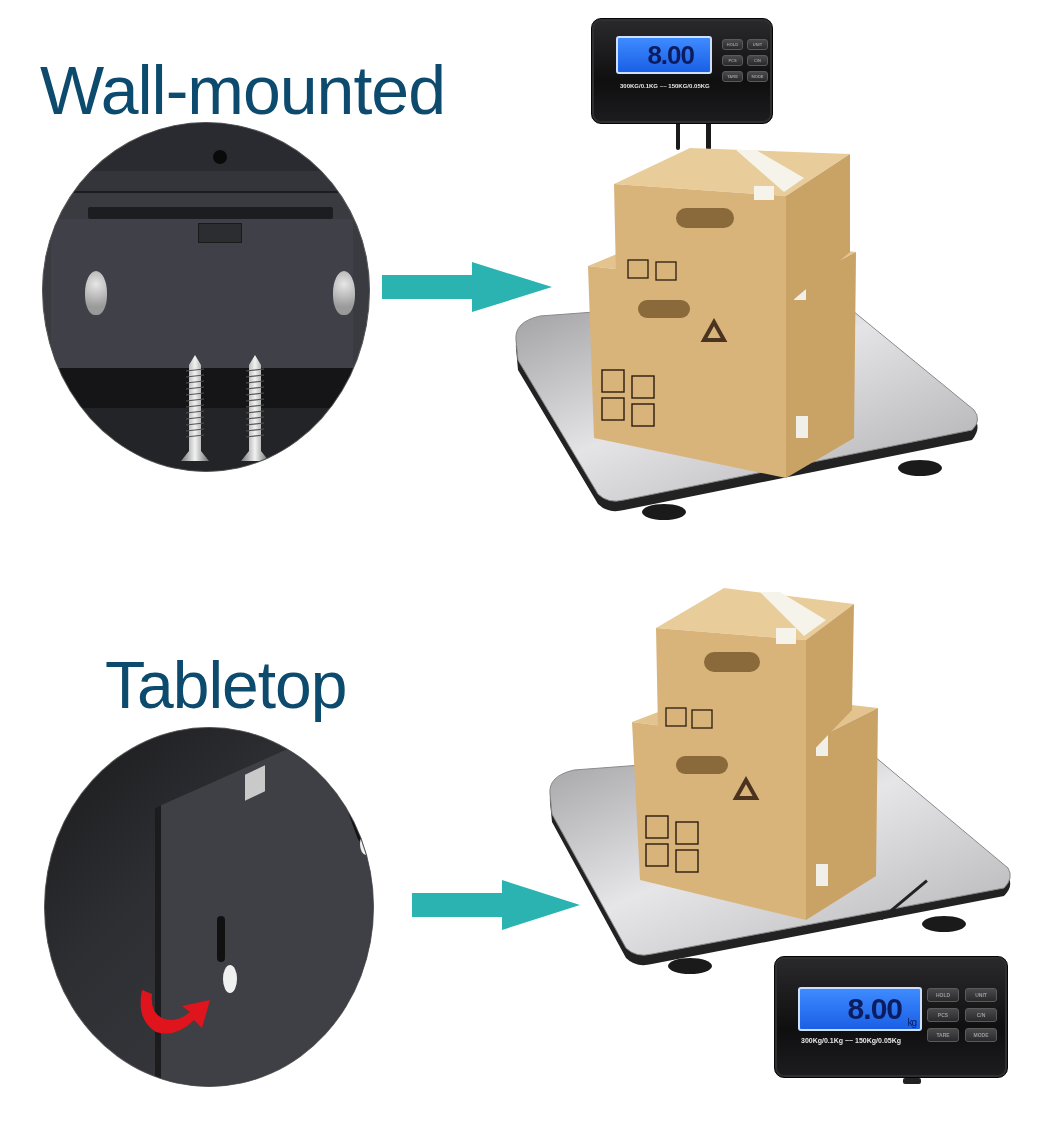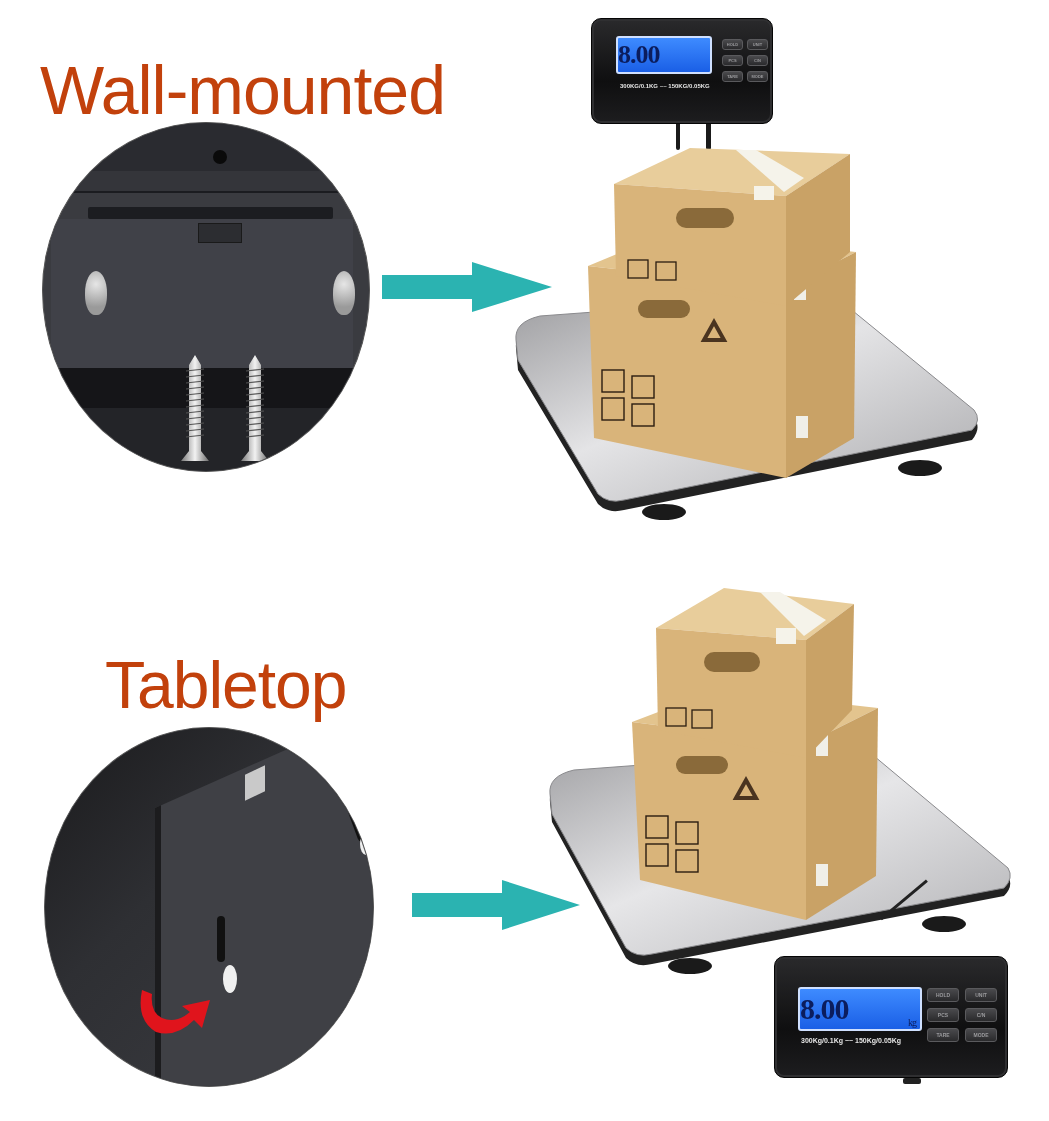--- a/index.html
+++ b/index.html
@@ -1,21 +1,21 @@
 <!DOCTYPE html>
 <html><head>
   <meta charset="utf-8">
   <style>
     * { box-sizing: border-box; margin: 0; padding: 0; }
     html, body { width: 1049px; height: 1121px; background: #ffffff; overflow: hidden; }
     body { position: relative; font-family: "Liberation Sans", sans-serif; }
 
     .heading {
       position: absolute;
-      color: #c2410c;
+      color: #0c4a6e;
       font-family: "Liberation Sans", sans-serif;
       font-weight: 400;
       letter-spacing: -1px;
       white-space: nowrap;
     }
     .heading-wall { left: 40px; top: 50px; font-size: 68px; line-height: 80px; }
     .heading-table { left: 105px; top: 647px; font-size: 66px; line-height: 76px; }
 
     
     .inset {
@@ -79,23 +79,23 @@
     }
     .display-wall { left: 591px; top: 18px; width: 182px; height: 106px; }
     .display-table { left: 774px; top: 956px; width: 234px; height: 122px; }
 
     .lcd {
       position: absolute;
       background: linear-gradient(180deg, #3e8bff 0%, #1a5fe6 100%);
       border: 2px solid #cfe0ff;
       border-radius: 3px;
       color: #0b1d5e;
-      font-family: Liberation Serif, serif;
+      font-family: Liberation Sans, sans-serif;
       font-weight: bold;
-      text-align: left;
+      text-align: right;
     }
     .display-wall .lcd { left: 24px; top: 17px; width: 96px; height: 38px; font-size: 26px; line-height: 34px; padding-right: 16px; letter-spacing: -1px; }
     .display-table .lcd { left: 23px; top: 30px; width: 124px; height: 44px; font-size: 30px; line-height: 40px; padding-right: 18px; letter-spacing: -1px; }
     .lcd-unit { position: absolute; right: 4px; bottom: 2px; font-size: 10px; line-height: 8px; font-weight: normal; color: #0b1d5e; }
 
     .capacity {
       position: absolute;
       color: #e6e6e6;
       font-family: "Liberation Sans", sans-serif;
       font-weight: bold;

